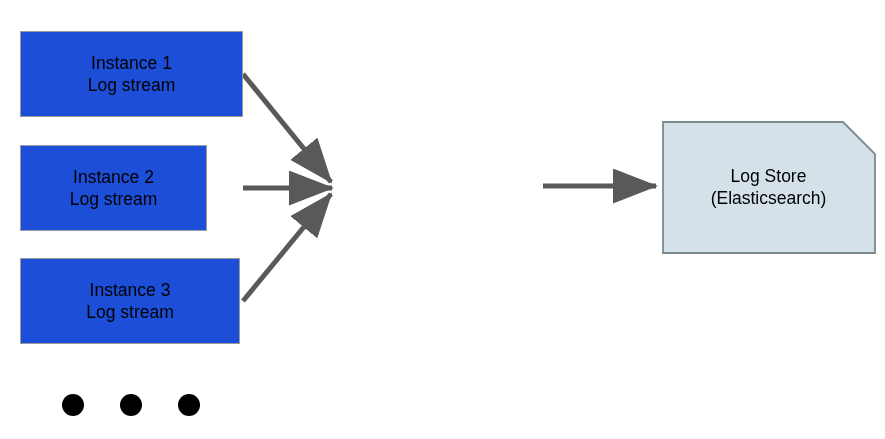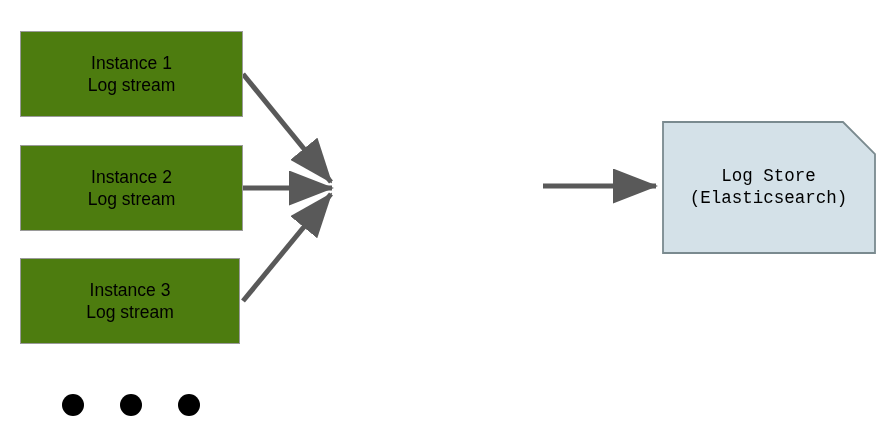--- a/index.html
+++ b/index.html
@@ -23,21 +23,21 @@
     display: flex;
     align-items: center;
     justify-content: center;
     text-align: center;
     color: #000000;
     line-height: 1.26;
     white-space: pre-line;
     user-select: none;
   }
   .instance-box {
-    background: #4d7c0f;
+    background: #1d4ed8;
     border: 1.6px solid #9a9a9a;
     font-size: 17.5px;
     align-items: center;
   }
   .relay-box {
     background: #ffe4a3;
     border: 1.6px solid #a08a4f;
     border-radius: 14px;
     font-size: 17.5px;
   }
@@ -97,35 +97,35 @@
     <g>
       <line x1="543" y1="186" x2="656" y2="186" stroke="#595959" stroke-width="5" marker-end="url(#arrowhead)"></line>
     </g>
   </svg>
 
   <div class="node instance-box" style="left:20px; top:31px; width:223px; height:86px;">
     <span>Instance 1
 Log stream</span>
   </div>
 
-  <div class="node instance-box" style="left:20px; top:145px; width:223px; height:86px;">
+  <div class="node instance-box" style="left:20px; top:145px; width:187px; height:86px;">
     <span>Instance 2
 Log stream</span>
   </div>
 
   <div class="node instance-box" style="left:20px; top:258px; width:220px; height:86px;">
     <span>Instance 3
 Log stream</span>
   </div>
 
 
   <svg class="store-shape" style="left:662px; top:121px;" width="214" height="133" viewBox="0 0 214 133">
     <polygon points="1,1 181,1 213,33 213,132 1,132" fill="#d4e1e8" stroke="#7a8a8f" stroke-width="1.8" stroke-linejoin="miter"></polygon>
   </svg>
-  <div class="store-label" style="left:662px; top:121px; width:213px; height:132px;font-family:Liberation Mono, monospace;">
+  <div class="store-label" style="left:662px; top:121px; width:213px; height:132px;">
     <span>Log Store
 (Elasticsearch)</span>
   </div>
 
   <div class="dot" style="left:62px; top:394px; width:22px; height:22px;"></div>
   <div class="dot" style="left:120px; top:394px; width:22px; height:22px;"></div>
   <div class="dot" style="left:178px; top:394px; width:22px; height:22px;"></div>
 
 </div>
 

